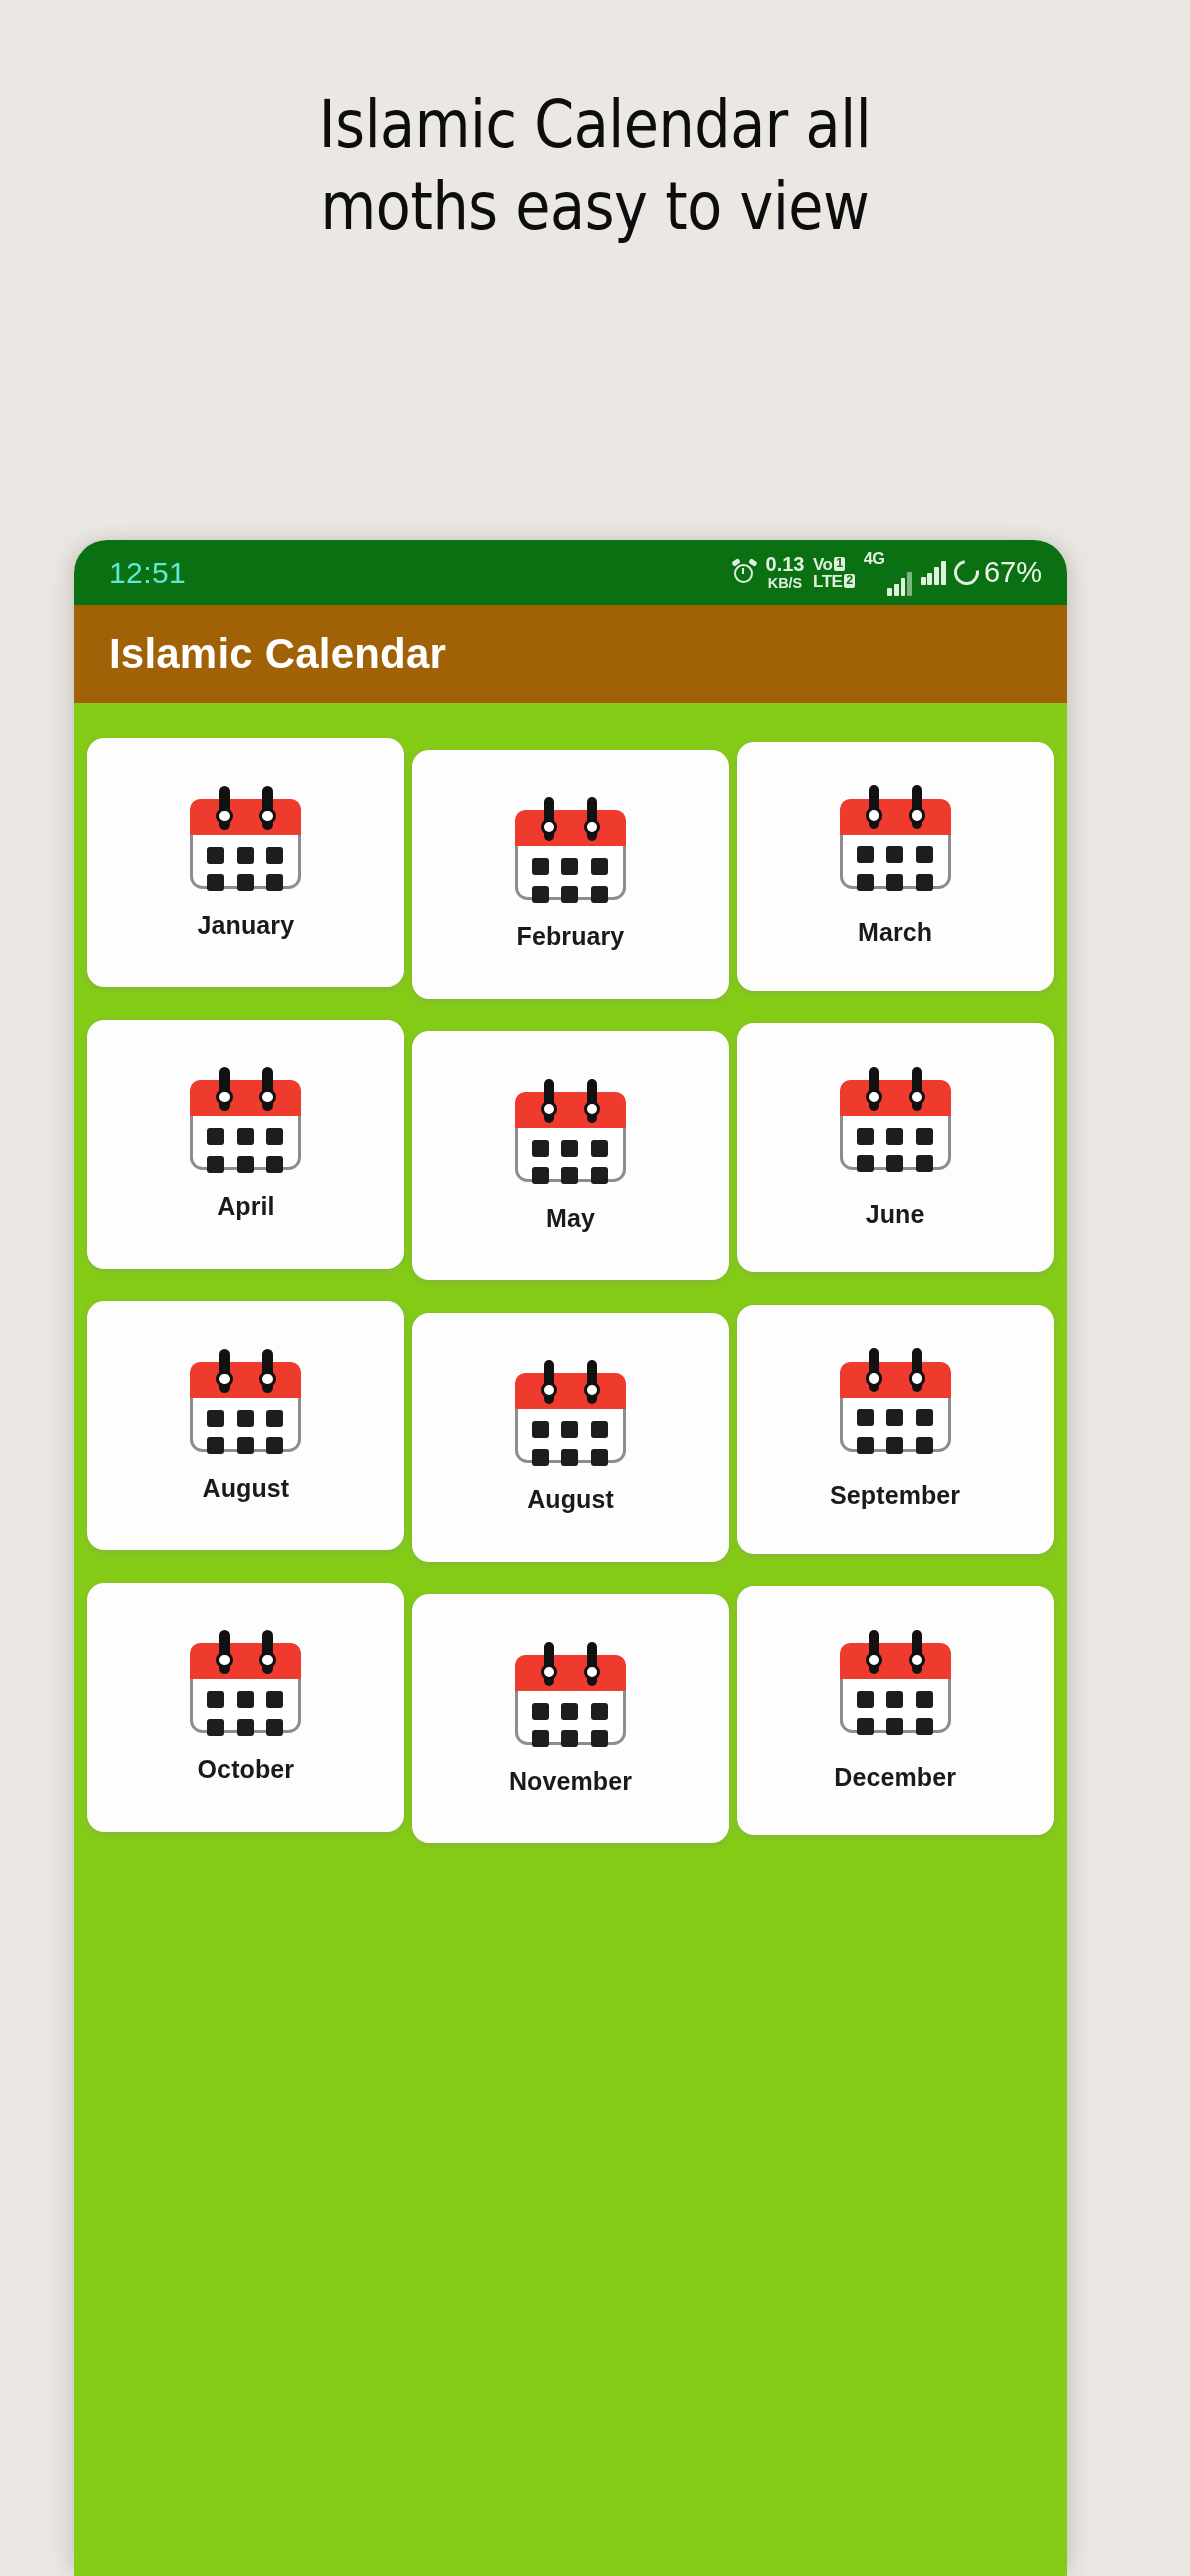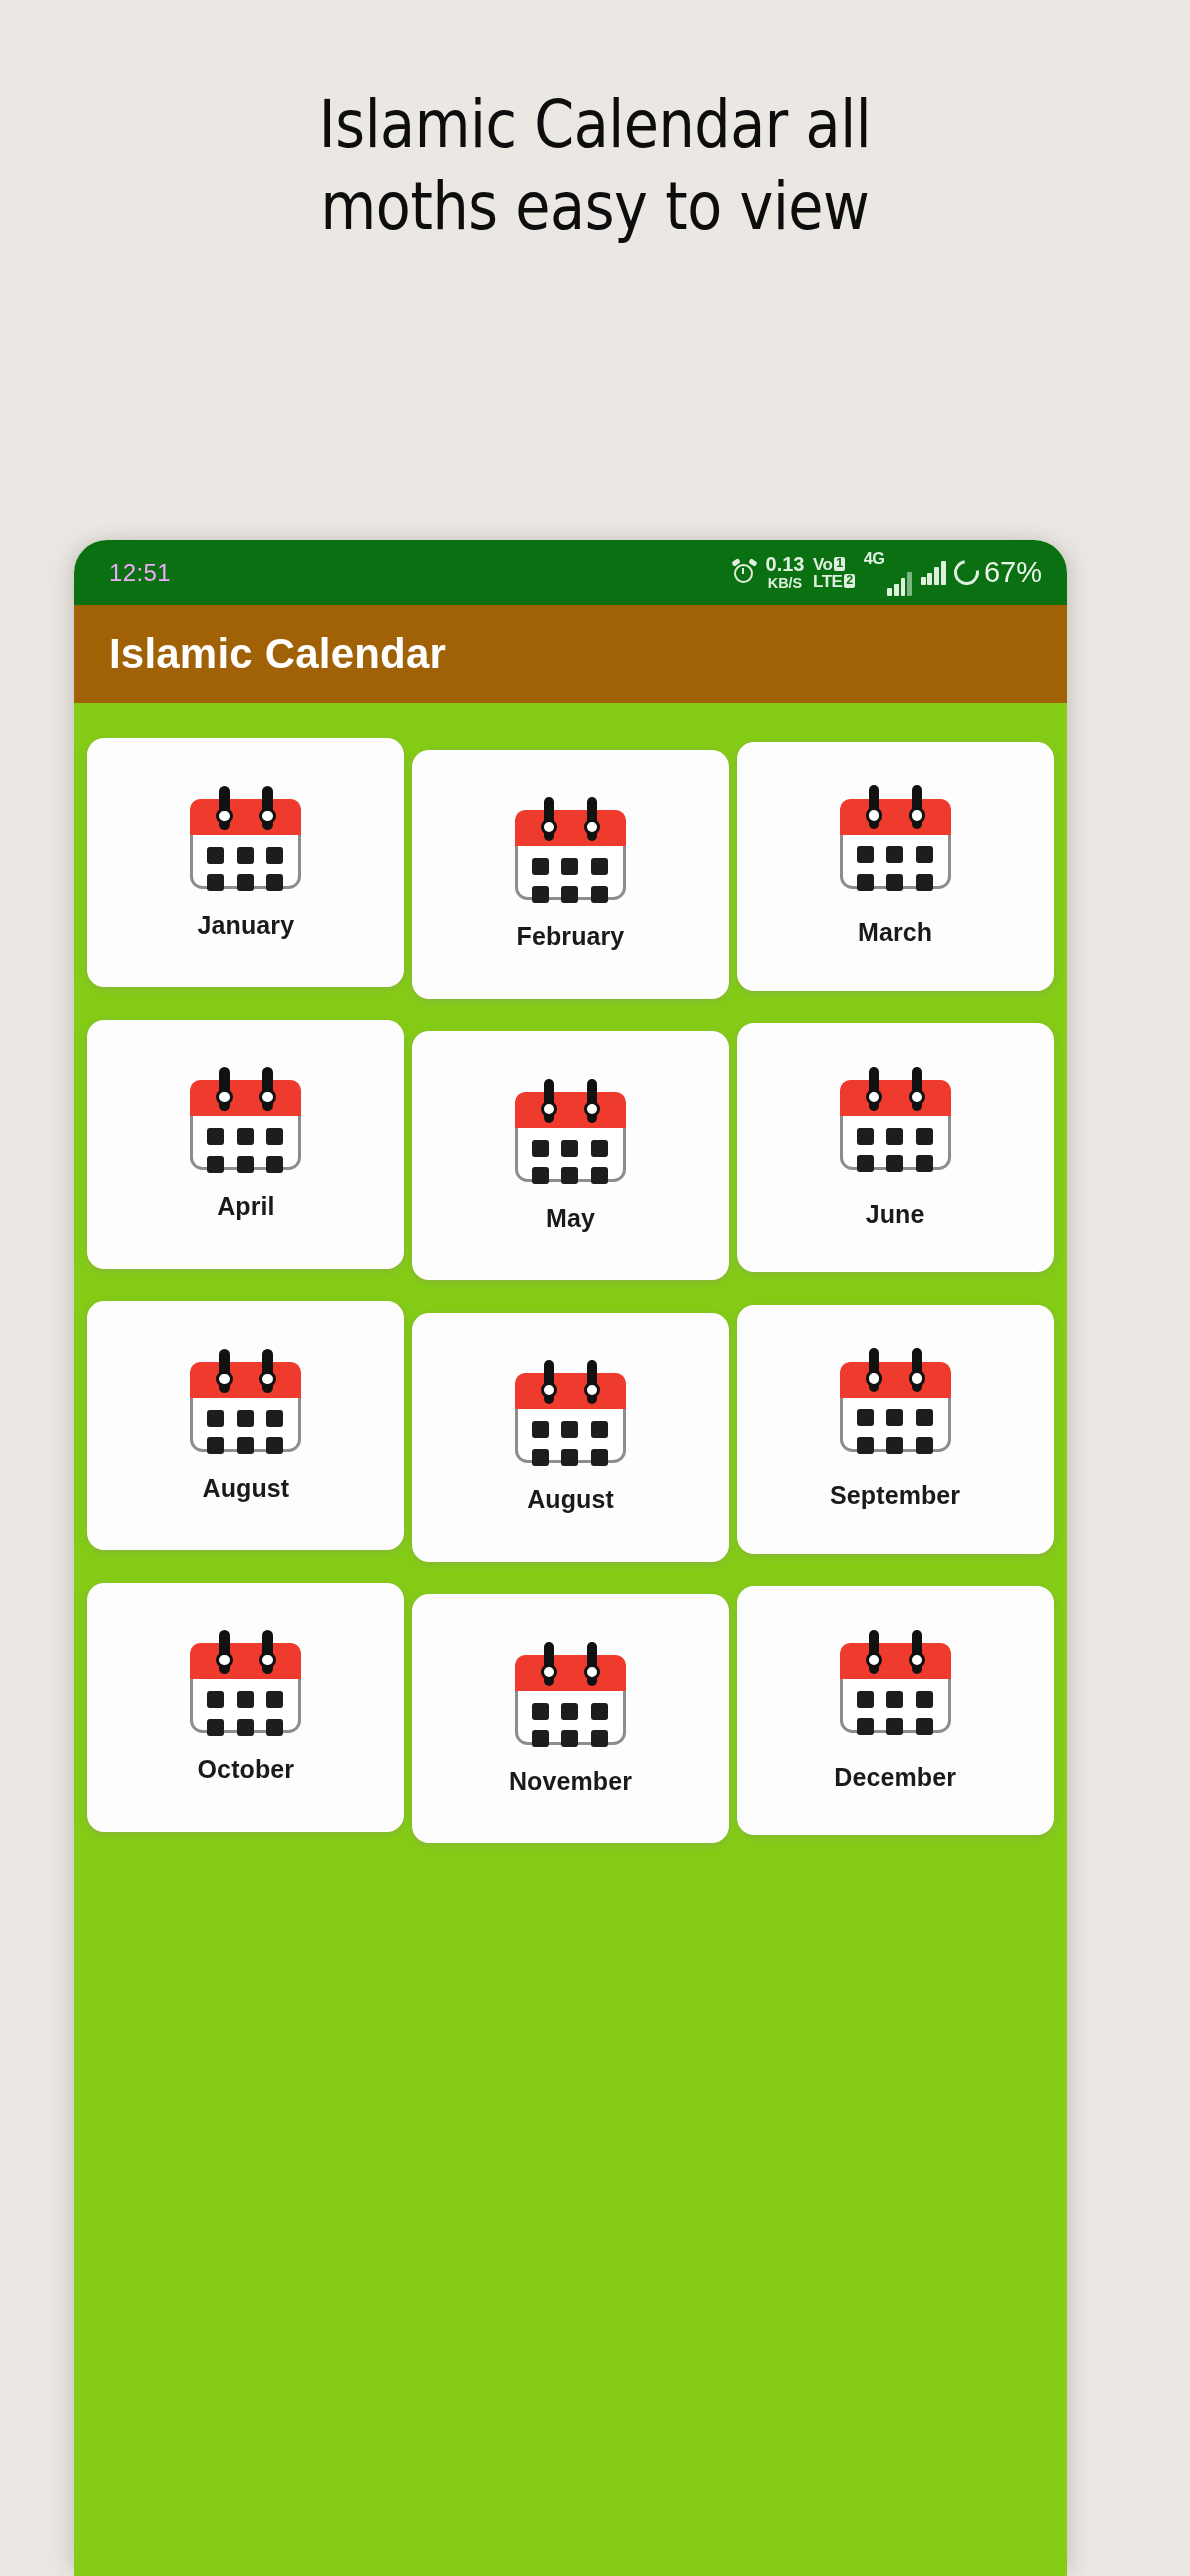--- a/index.html
+++ b/index.html
@@ -54,22 +54,22 @@
     position: relative;
     height: 65px;
     background: #0b7012;
     display: flex;
     align-items: center;
     justify-content: space-between;
     padding: 0 25px 0 35px;
     box-sizing: border-box;
   }
   .status-time {
-    color: #f0abfc;
-    font-size: 24px;
+    color: #5eead4;
+    font-size: 30px;
     font-weight: 400;
     letter-spacing: 0.4px;
     font-family: "Liberation Sans", sans-serif;
   }
   .status-right {
     display: flex;
     align-items: center;
     gap: 8.6px;
   }
   .si { display: flex; align-items: center; }

